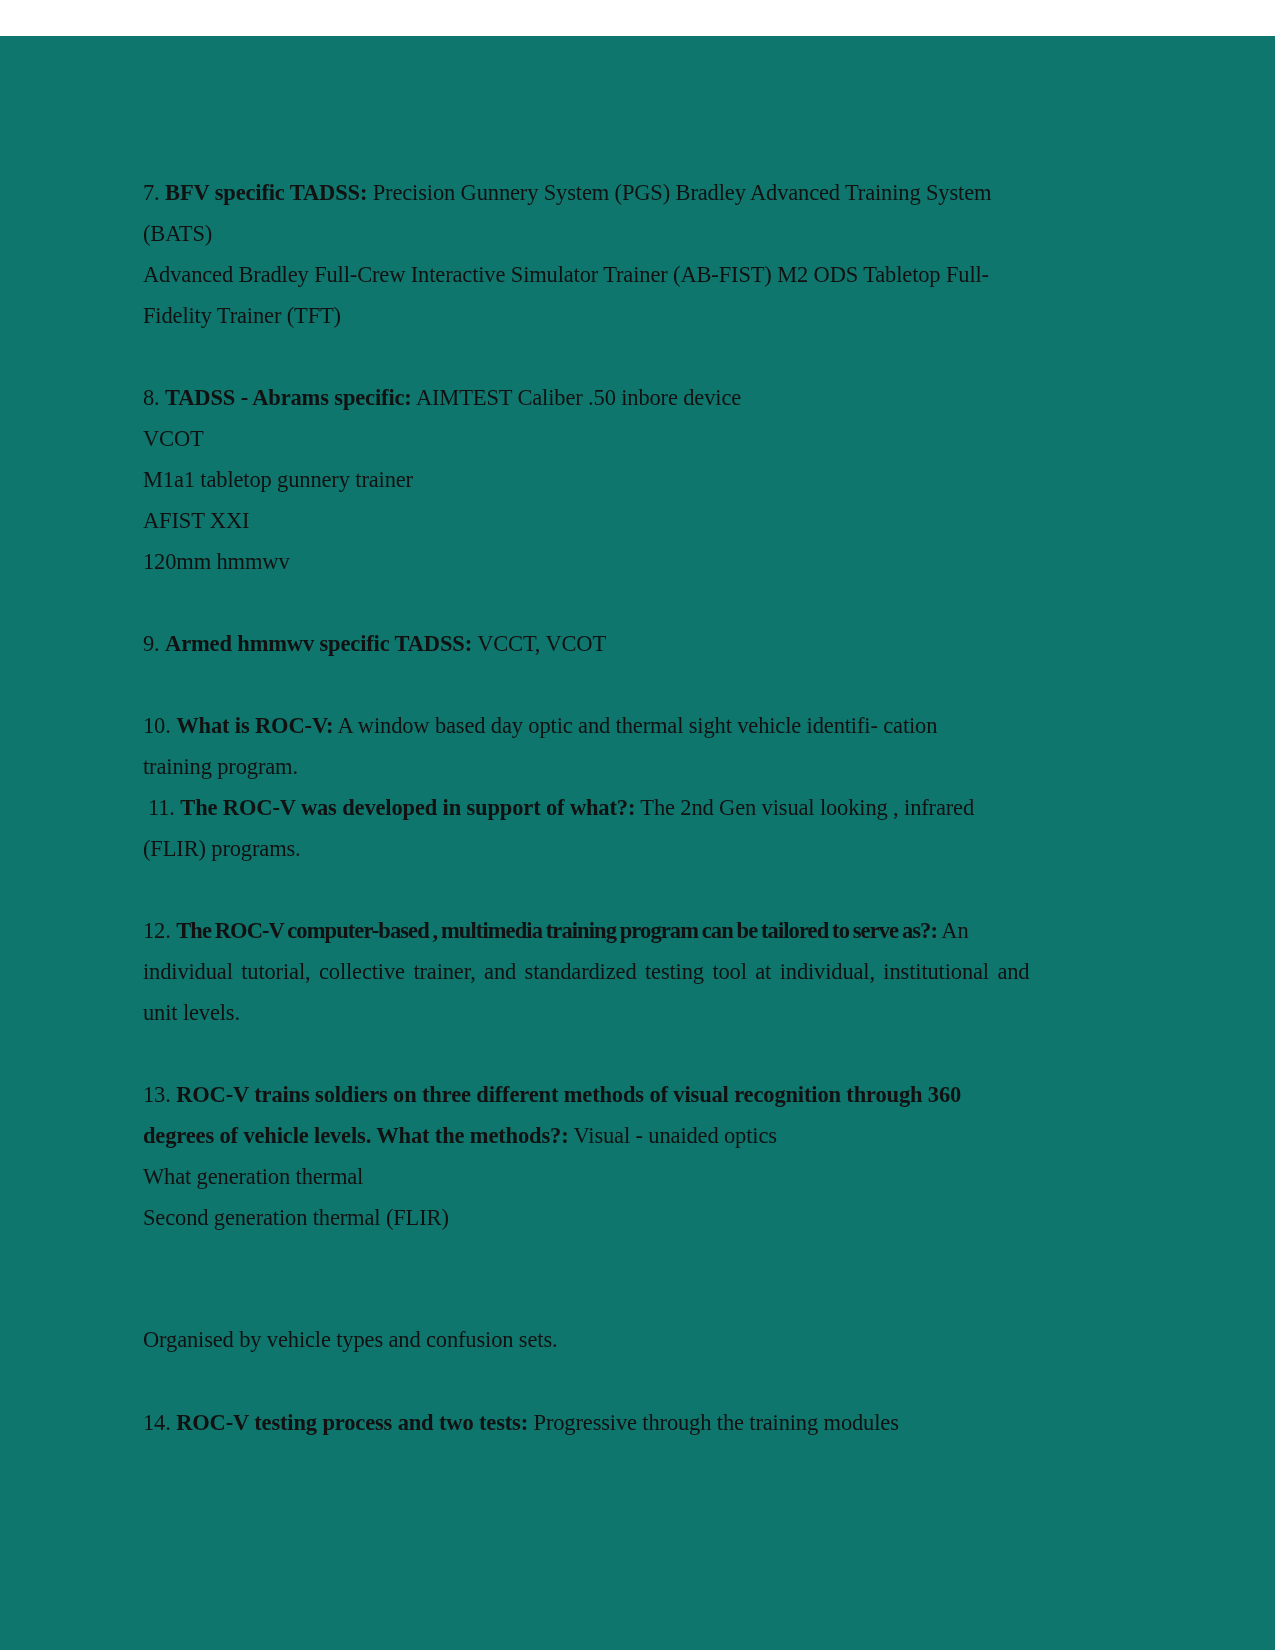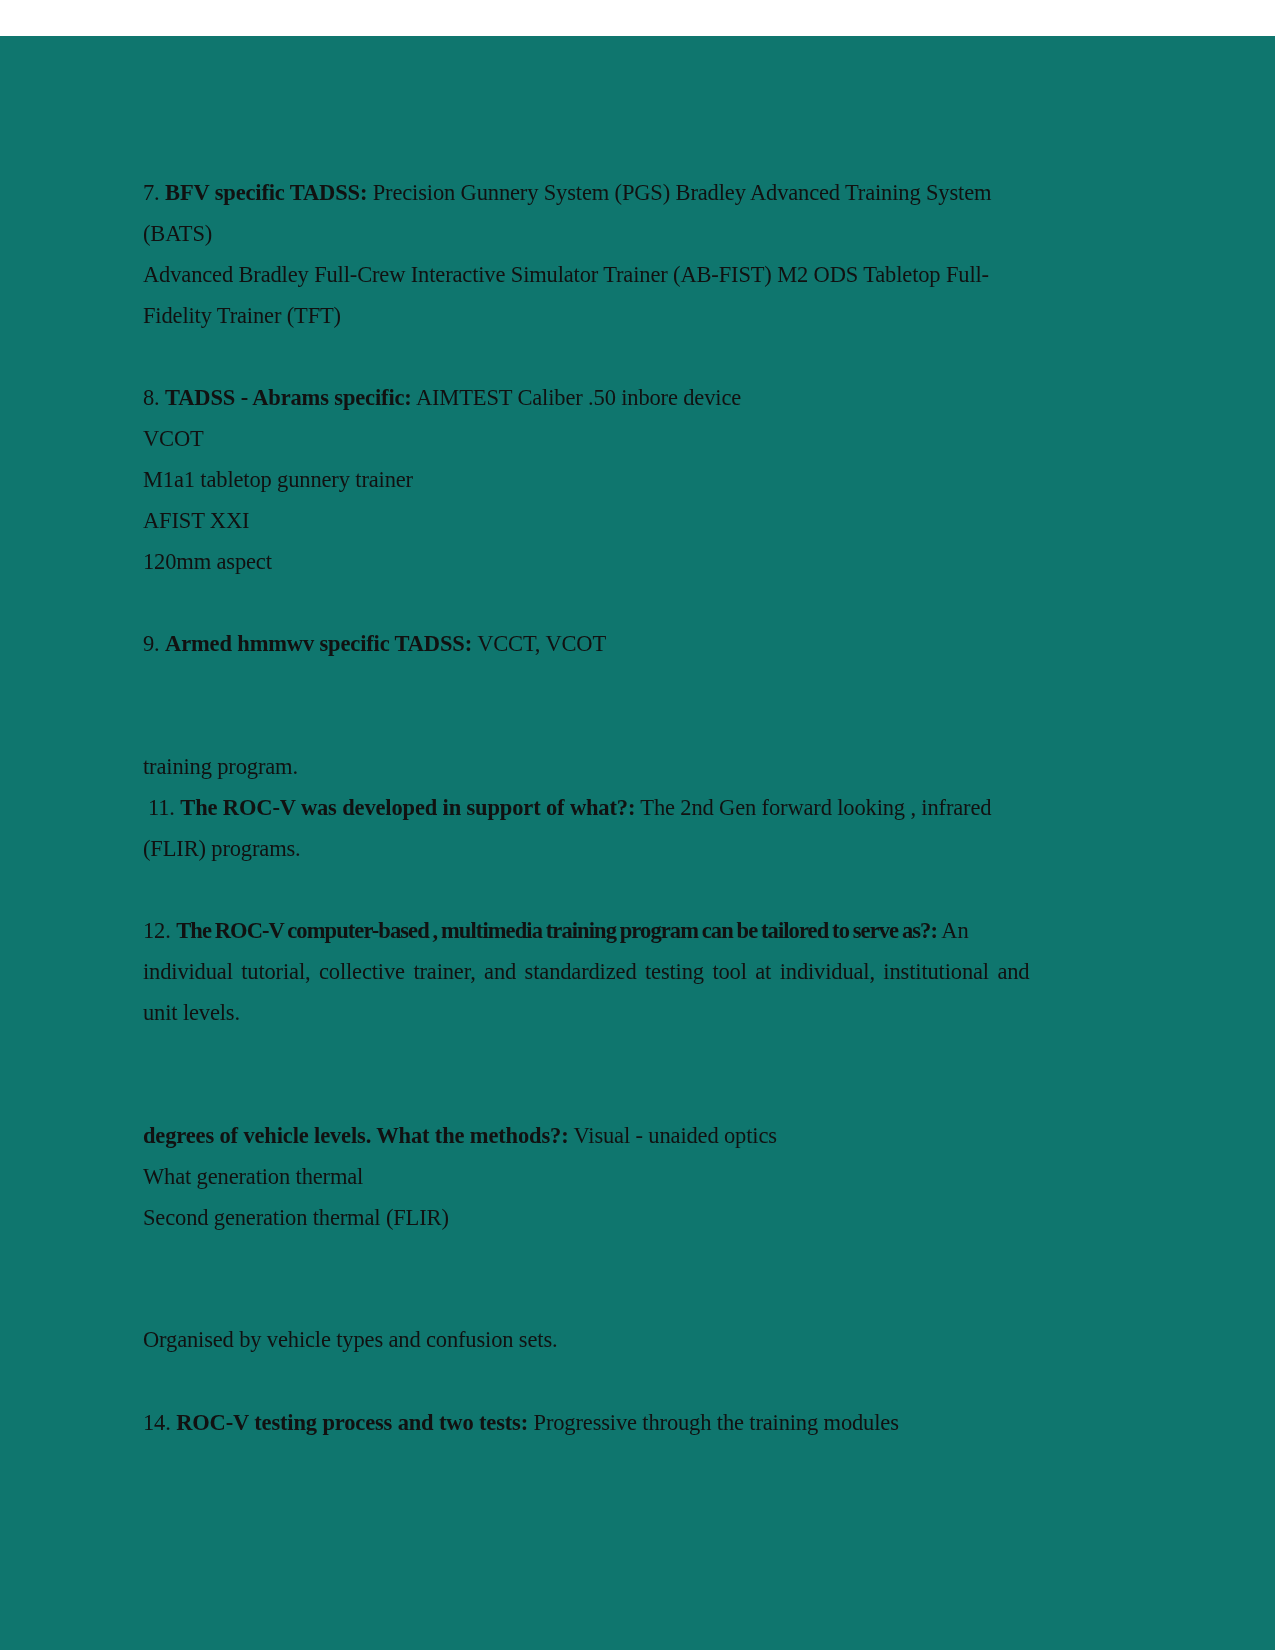--- a/index.html
+++ b/index.html
@@ -34,45 +34,54 @@
   <div class="line" style="top:265px;">Fidelity Trainer (TFT)</div>
 
   <div class="line" style="top:347px;">
     <span>8.</span>
     <b>TADSS - Abrams specific:</b>
     <span>AIMTEST Caliber .50 inbore device</span>
   </div>
   <div class="line" style="top:388px;">VCOT</div>
   <div class="line" style="top:429px;">M1a1 tabletop gunnery trainer</div>
   <div class="line" style="top:470px;">AFIST XXI</div>
-  <div class="line" style="top:511px;">120mm aspect</div>
+  <div class="line" style="top:511px;">120mm hmmwv</div>
 
   <div class="line" style="top:593px;">
     <span>9.</span>
     <b>Armed hmmwv specific TADSS:</b>
     <span>VCCT, VCOT</span>
   </div>
 
+  <div class="line" style="top:675px;">
+    <span>10.</span>
+    <b>What is ROC-V:</b>
+    <span>A window based day optic and thermal sight vehicle identifi- cation</span>
+  </div>
   <div class="line" style="top:716px;">training program.</div>
 
   <div class="line" style="top:757px; left:148px;">
     <span>11.</span>
     <b>The ROC-V was developed in support of what?:</b>
-    <span>The 2nd Gen forward looking , infrared</span>
+    <span>The 2nd Gen visual looking , infrared</span>
   </div>
   <div class="line" style="top:798px;">(FLIR) programs.</div>
 
   <div class="line" style="top:880px;font-family:Liberation Serif, serif;">
     <span>12.</span>
     <b class="condensed">The ROC-V computer-based , multimedia training program can be tailored to serve as?:</b>
     <span>An</span>
   </div>
   <div class="line justify-wide" style="top:921px;">individual tutorial, collective trainer, and standardized testing tool  at  individual,  institutional  and</div>
   <div class="line" style="top:962px;">unit levels.</div>
 
+  <div class="line" style="top:1044px;">
+    <span>13.</span>
+    <b>ROC-V trains soldiers on three different methods of visual recognition through 360</b>
+  </div>
   <div class="line" style="top:1085px;">
     <b>degrees of vehicle levels. What the methods?:</b>
     <span>Visual - unaided optics</span>
   </div>
   <div class="line" style="top:1126px;">What generation thermal</div>
   <div class="line" style="top:1289px;">Organised by vehicle types and confusion sets.</div>
   <div class="line" style="top:1167px;">Second generation thermal (FLIR)</div>
 
   <div class="line" style="top:1372px;">
     <span>14.</span>

